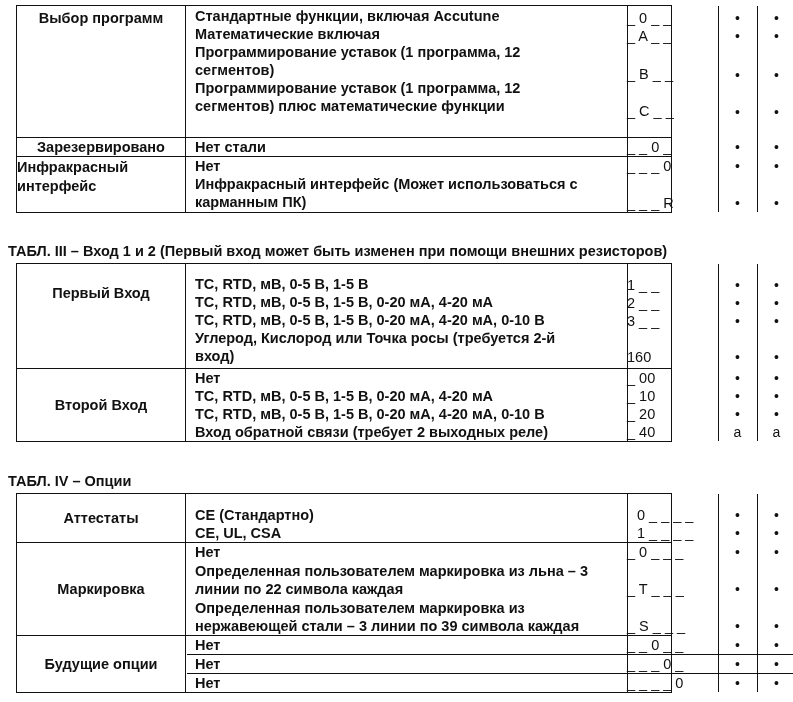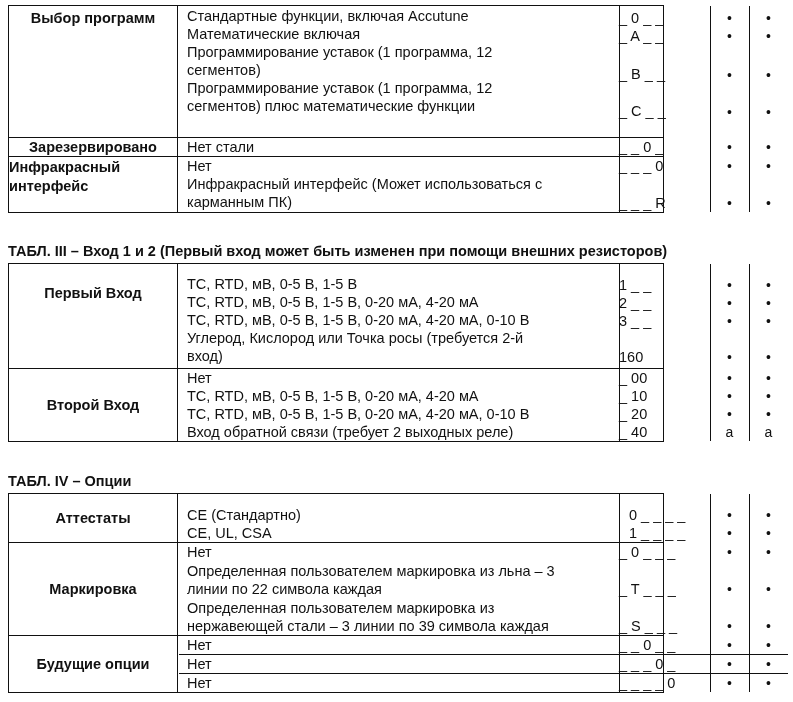--- a/index.html
+++ b/index.html
@@ -1,25 +1,25 @@
 <!DOCTYPE html>
 <html><head>
 <meta charset="utf-8">
 <style>
   html, body { margin:0; padding:0; background:#ffffff; }
   body { width:793px; height:702px; position:relative; overflow:hidden;
          font-family:"Liberation Sans", sans-serif; color:#111; font-size:14.5px; }
-  .tbl { position:absolute; left:8px; width:656px; border:1.5px solid #111; box-sizing:border-box; }
+  .tbl { position:absolute; left:16px; width:656px; border:1.5px solid #111; box-sizing:border-box; }
   .row { position:absolute; left:0; width:100%; box-sizing:border-box; }
   .row.bt { border-top:1.5px solid #111; }
   .vline { position:absolute; top:0; bottom:0; width:0; border-left:1.5px solid #111; }
   .lbl { position:absolute; left:0; width:168px; top:0; bottom:0; display:flex; align-items:center;
          justify-content:center; text-align:center; font-weight:bold; font-size:14.5px; line-height:19px; }
   .lbl.top { align-items:flex-start; padding-top:3px; }
-  .txt { position:absolute; left:178px; font-size:14.5px; line-height:18px; white-space:nowrap; }
+  .txt { position:absolute; left:178px; font-size:14.5px; line-height:18px; white-space:nowrap;font-weight:bold; }
   .code { position:absolute; left:610px; width:91px; font-size:14.5px; line-height:18px; white-space:pre; }
   .c1 { position:absolute; left:701px; width:39px; text-align:center; font-size:14px; line-height:18px; }
   .c2 { position:absolute; left:740px; width:39px; text-align:center; font-size:14px; line-height:18px; }
   .heading { position:absolute; left:8px; font-weight:bold; font-size:14.5px; white-space:nowrap; }
   .hline { position:absolute; left:170px; width:440px; border-top:1.5px solid #111; }
 </style>
 </head>
 <body>
 
 <div class="tbl" style="top:5px;height:208px;">

